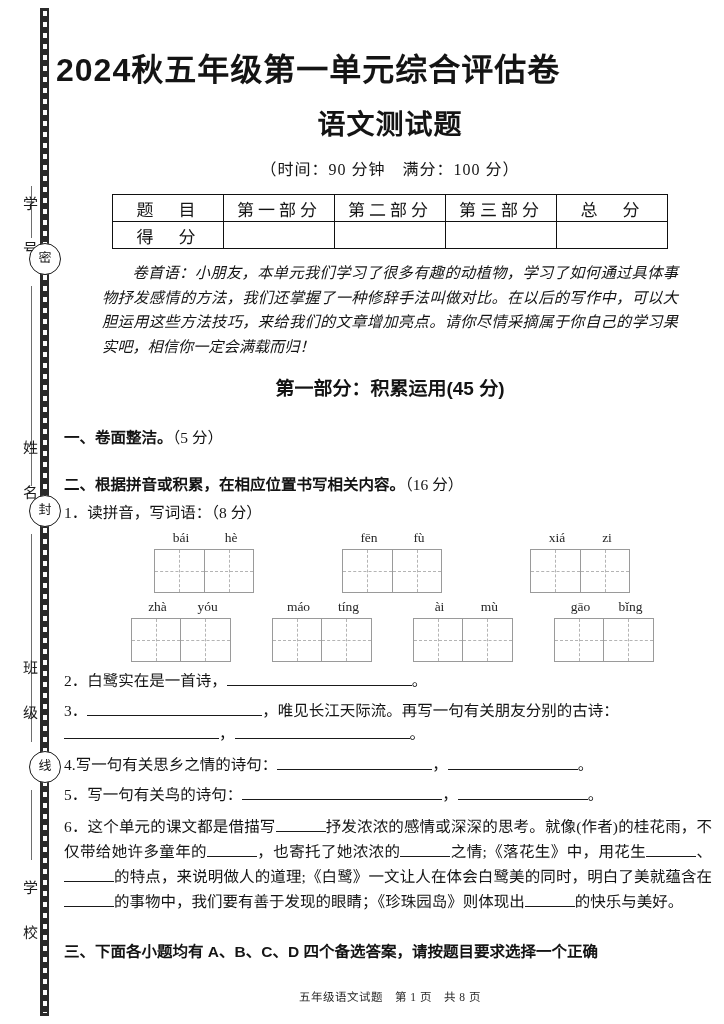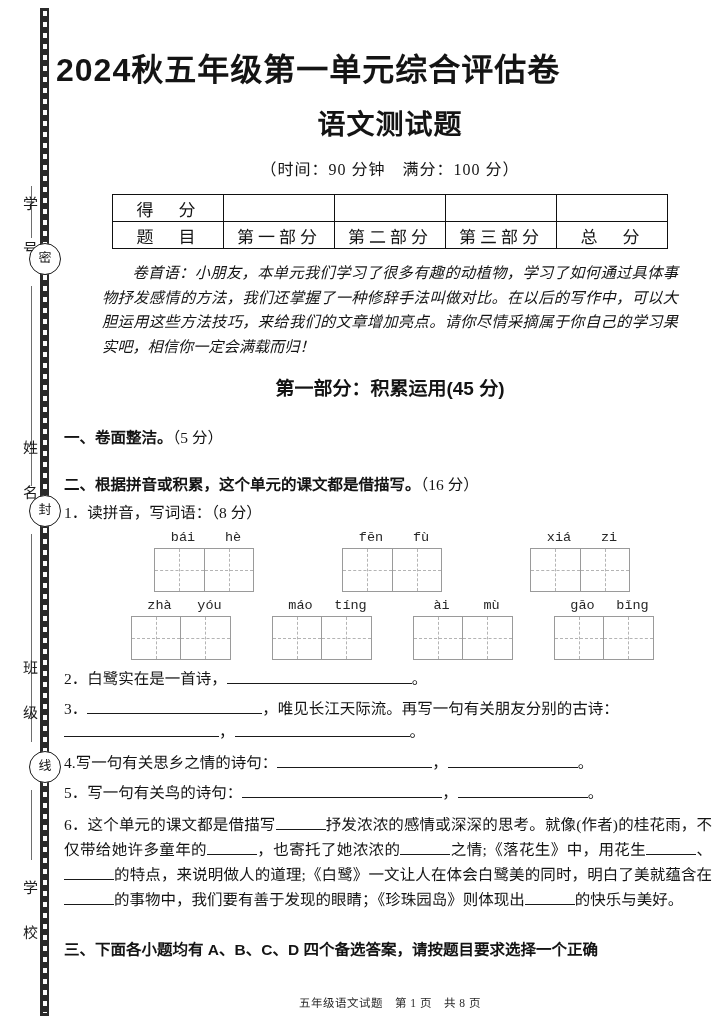--- a/index.html
+++ b/index.html
@@ -170,23 +170,23 @@
   .pinyin-block { margin-top: 6px; }
   .pinyin-row {
     display: flex;
     justify-content: space-around;
     padding: 0 36px 0 48px;
   }
   .pinyin-row + .pinyin-row { margin-top: 6px; }
   .pinyin-cellgroup { width: 104px; }
   .pinyin-text {
     display: flex;
-    justify-content: flex-end;
+    justify-content: center;
     font-size: 13.5px;
-    font-family: Liberation Mono, monospace;
+    font-family: Liberation Serif, serif;
     margin-bottom: 3px;
     color: #262626;
   }
   .pinyin-text span { width: 50px; text-align: center; }
   .tianzi {
     display: flex;
     width: 100px; height: 44px;
     border: 1px solid #9a9a9a;
     box-sizing: border-box;
   }
@@ -227,21 +227,21 @@
 
   .q-para {
     font-size: 15.5px;
     line-height: 1.62;
     margin-top: 8px;
     text-align: justify;
   }
 
   .footer {
     position: absolute;
-    left: 0; bottom: 14px;
+    left: 0; bottom: 20px;
     width: 668px;
     text-align: center;
     font-size: 11.5px;
     color: #2a2a2a;
     letter-spacing: 0.5px;
   }
 </style>
 </head>
 <body>
 
@@ -265,50 +265,50 @@
 
 <div class="page">
 
   <h1 class="title-main">2024秋五年级第一单元综合评估卷</h1>
   <h2 class="title-sub">语文测试题</h2>
   <div class="exam-meta">（时间：90 分钟　满分：100 分）</div>
 
   <div class="score-table-wrap">
     <table class="score-table">
       <tbody>
+        <tr>
+          <td class="rowhead">题　目</td>
+          <td>第一部分</td>
+          <td>第二部分</td>
+          <td>第三部分</td>
+          <td>总　分</td>
+        </tr>
         <tr>
           <td class="rowhead">得　分</td>
           <td></td>
           <td></td>
           <td></td>
           <td></td>
         </tr>
-        <tr>
-          <td class="rowhead">题　目</td>
-          <td>第一部分</td>
-          <td>第二部分</td>
-          <td>第三部分</td>
-          <td>总　分</td>
-        </tr>
       </tbody>
     </table>
   </div>
 
   <p class="preface">卷首语：小朋友，本单元我们学习了很多有趣的动植物，学习了如何通过具体事物抒发感情的方法，我们还掌握了一种修辞手法叫做对比。在以后的写作中，可以大胆运用这些方法技巧，来给我们的文章增加亮点。请你尽情采摘属于你自己的学习果实吧，相信你一定会满载而归！</p>
 
   <div class="part-title">第一部分：积累运用(45 分)</div>
 
   <div class="content">
 
     <div class="q-head">
       <span>一、卷面整洁。</span><span class="pts">（5 分）</span>
     </div>
 
     <div class="q-head">
-      <span>二、根据拼音或积累，这个单元的课文都是借描写。</span><span class="pts">（16 分）</span>
+      <span>二、根据拼音或积累，在相应位置书写相关内容。</span><span class="pts">（16 分）</span>
     </div>
 
     <div class="q-item">
       <span>1．读拼音，写词语：</span><span>（8 分）</span>
     </div>
 
     <div class="pinyin-block">
       <div class="pinyin-row">
         <div class="pinyin-cellgroup">
           <div class="pinyin-text">

